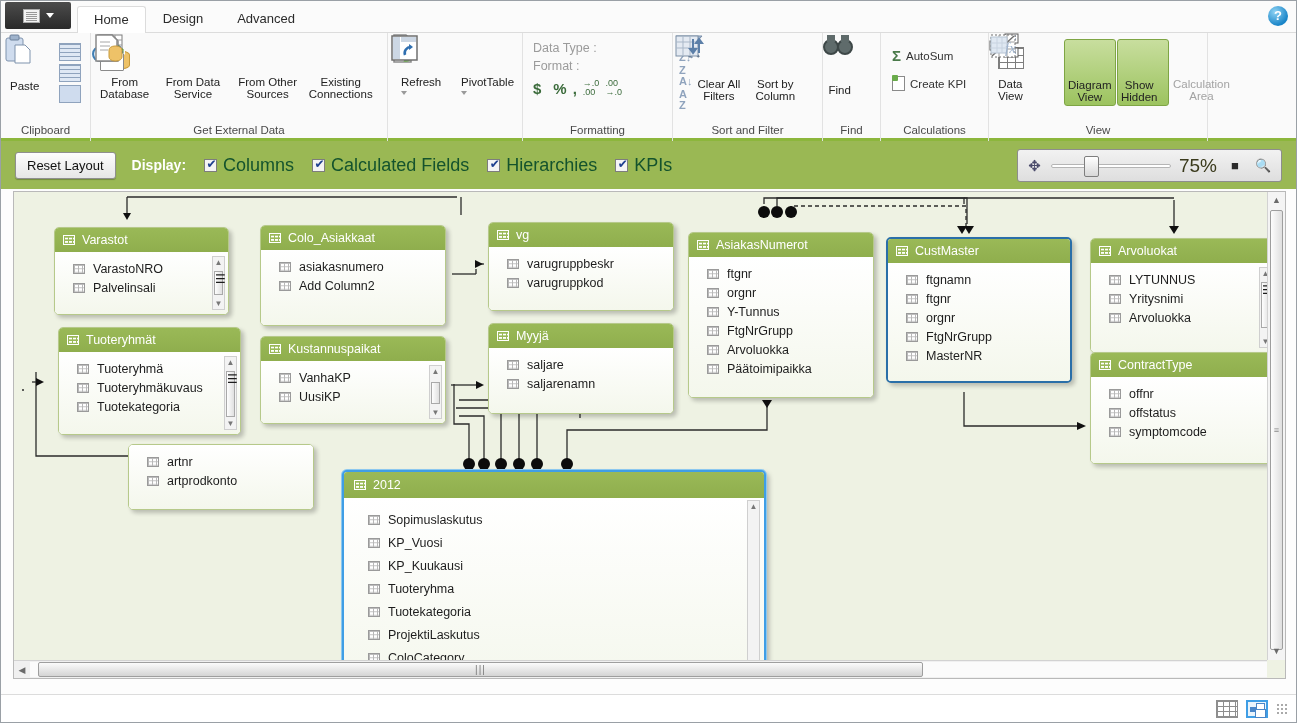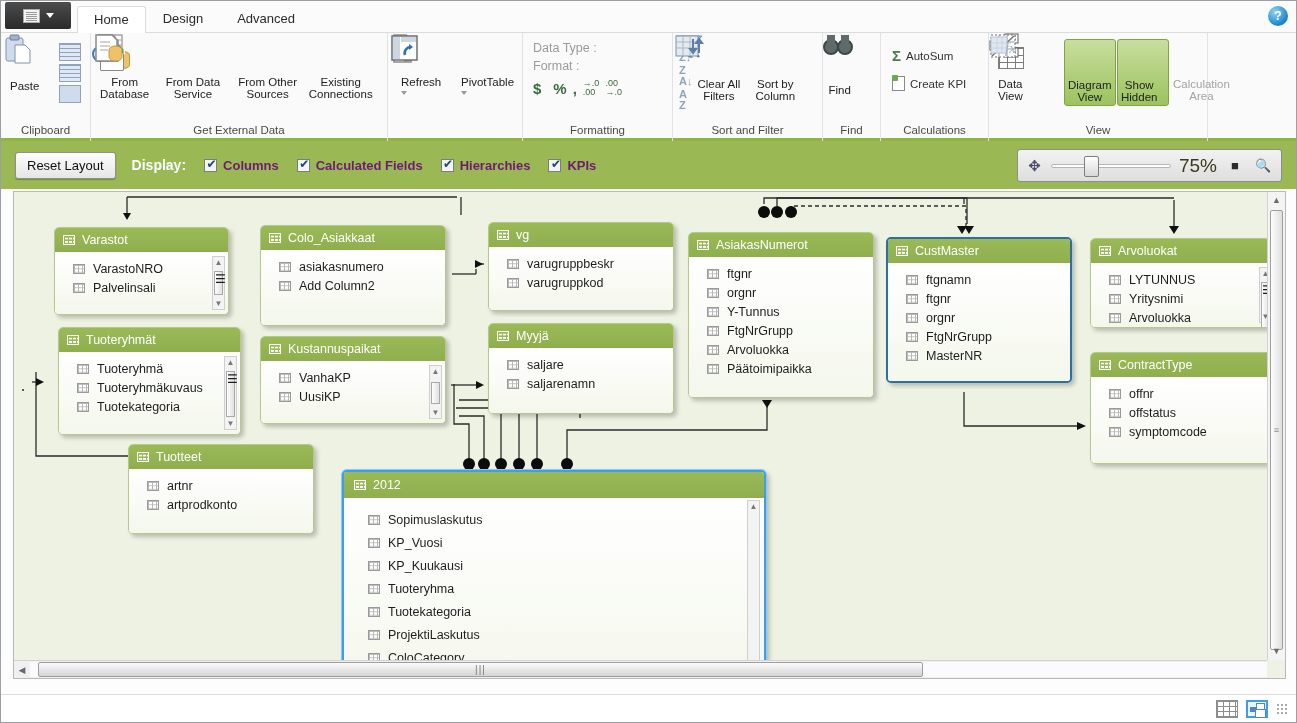--- a/index.html
+++ b/index.html
@@ -66,21 +66,21 @@
               padding:0 14px; position:relative; }
   .reset-btn { background:linear-gradient(#fdfdfd,#e6e6e6); border:1px solid #8f8f8f;
                border-radius:3px; padding:5px 11px; font-size:13px; color:#111;
                box-shadow:0 1px 1px rgba(0,0,0,.25); }
   .disp-lbl { color:#fff; font-weight:bold; font-size:14px; margin-left:16px; }
   .chk-item { display:flex; align-items:center; gap:6px; margin-left:18px; }
   .chk { width:13px;height:13px;background:#f4f4f4;border:1px solid #7d7d7d;
          position:relative; }
   .chk:after{content:"\2714";position:absolute;left:0;top:-3px;width:13px;text-align:center;
              font-size:12px;color:#1d3f8f;}
-  .chk-lbl { color:#701a75; font-weight:bold; font-size:13px; }
+  .chk-lbl { color:#14532d; font-weight:normal; font-size:18px; }
   .zoombox { position:absolute; right:14px; top:8px; width:265px; height:33px;
              background:linear-gradient(#f2f2f2,#dedede); border:1px solid #8d8d8d;
              border-radius:3px; display:flex; align-items:center; padding:0 8px; gap:8px;}
   .pan-ico{width:17px;height:17px;position:relative;color:#4a4a6a;font-size:15px;line-height:17px;text-align:center;}
   .slider-track{flex:1;height:4px;background:#fff;border:1px solid #b5b5b5;border-radius:2px;position:relative;}
   .slider-thumb{position:absolute;left:32px;top:-9px;width:15px;height:21px;
     background:linear-gradient(#ffffff,#d8d8d8);border:1px solid #7e7e7e;border-radius:2px;}
   .zoom-pct{font-size:19px;color:#3a3a1c;}
   .fit-ico,.mag-ico{width:20px;height:18px;color:#2b2b2b;font-size:13px;text-align:center;line-height:18px;}
 
@@ -584,24 +584,20 @@
             </div>
           <div class="vsb">
             <span class="up">▲</span>
             <span class="thumb" style="top:16px;height:22px;"></span>
             <span class="dn">▼</span>
           </div>
         </div>
       </div>
 
       <div class="tbl" style="left:114px;top:252px;width:186px;">
-        <div class="hdr">
-          <span class="thico"></span>
-          <span>Tuotteet</span>
-        </div>
         <div class="body" style="height:64px;">
           <div class="col">
               <span class="colico"></span>
               <span>artnr</span>
             </div>
           <div class="col">
               <span class="colico"></span>
               <span>artprodkonto</span>
             </div>
         </div>
@@ -701,21 +697,21 @@
               <span>MasterNR</span>
             </div>
         </div>
       </div>
 
       <div class="tbl" style="left:1076px;top:46px;width:186px;">
         <div class="hdr">
           <span class="thico"></span>
           <span>Arvoluokat</span>
         </div>
-        <div class="body" style="height:64px;">
+        <div class="body" style="height:89px;">
           <div class="col">
               <span class="colico"></span>
               <span>LYTUNNUS</span>
             </div>
           <div class="col">
               <span class="colico"></span>
               <span>Yritysnimi</span>
             </div>
           <div class="col">
               <span class="colico"></span>

